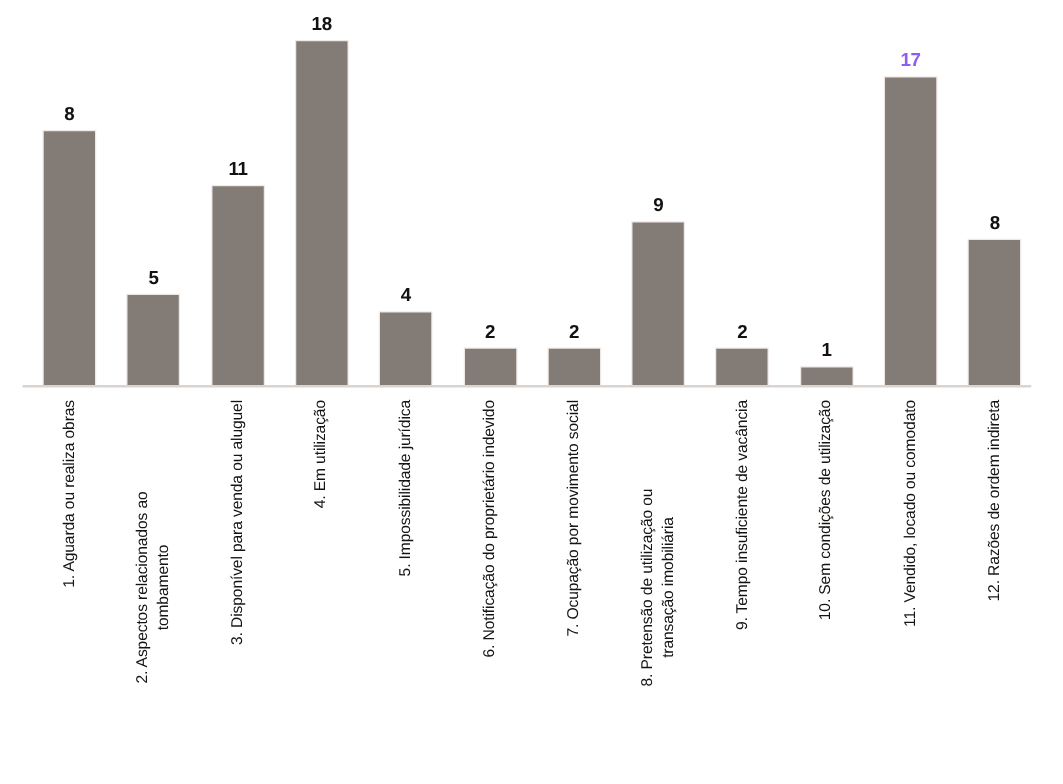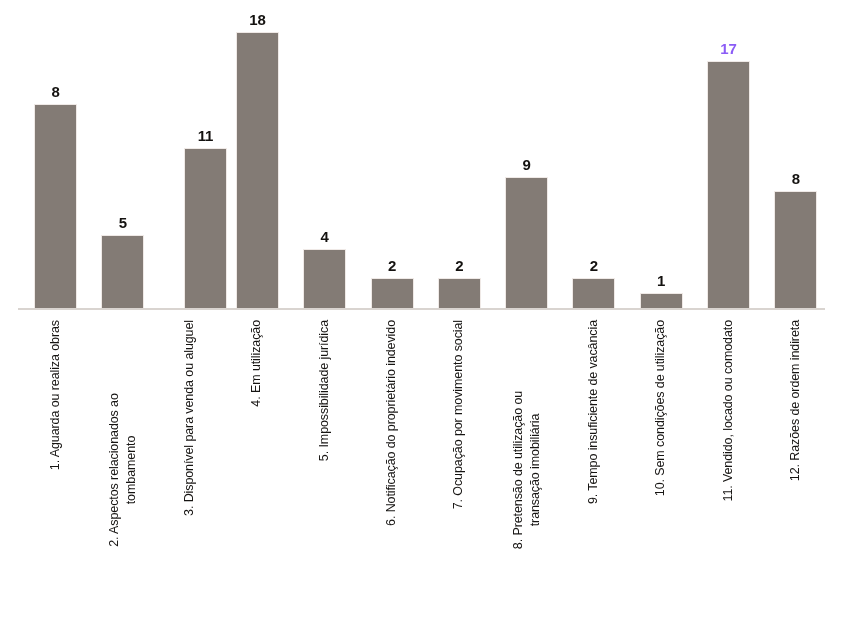--- a/index.html
+++ b/index.html
@@ -124,21 +124,21 @@
   <div class="plot-area">
     <div class="bars-layer" id="bars-layer">
         <div class="bar-group" style="left: 35px;">
           <div class="bar-rect" style="height: 202.632px; background: rgb(131, 123, 117);"></div>
           <div class="bar-value" style="bottom: 209.632px; color: rgb(20, 18, 16);">8</div>
         </div>
         <div class="bar-group" style="left: 102.3px;">
           <div class="bar-rect" style="height: 72.3684px; background: rgb(131, 123, 117);"></div>
           <div class="bar-value" style="bottom: 79.3684px; color: rgb(20, 18, 16);">5</div>
         </div>
-        <div class="bar-group" style="left: 185px;">
+        <div class="bar-group" style="left: 170px;">
           <div class="bar-rect" style="height: 159.211px; background: rgb(131, 123, 117);"></div>
           <div class="bar-value" style="bottom: 166.211px; color: rgb(20, 18, 16);">11</div>
         </div>
         <div class="bar-group" style="left: 236.9px;">
           <div class="bar-rect" style="height: 275px; background: rgb(131, 123, 117);"></div>
           <div class="bar-value" style="bottom: 282px; color: rgb(20, 18, 16);">18</div>
         </div>
         <div class="bar-group" style="left: 304.2px;">
           <div class="bar-rect" style="height: 57.8947px; background: rgb(131, 123, 117);"></div>
           <div class="bar-value" style="bottom: 64.8947px; color: rgb(20, 18, 16);">4</div>

